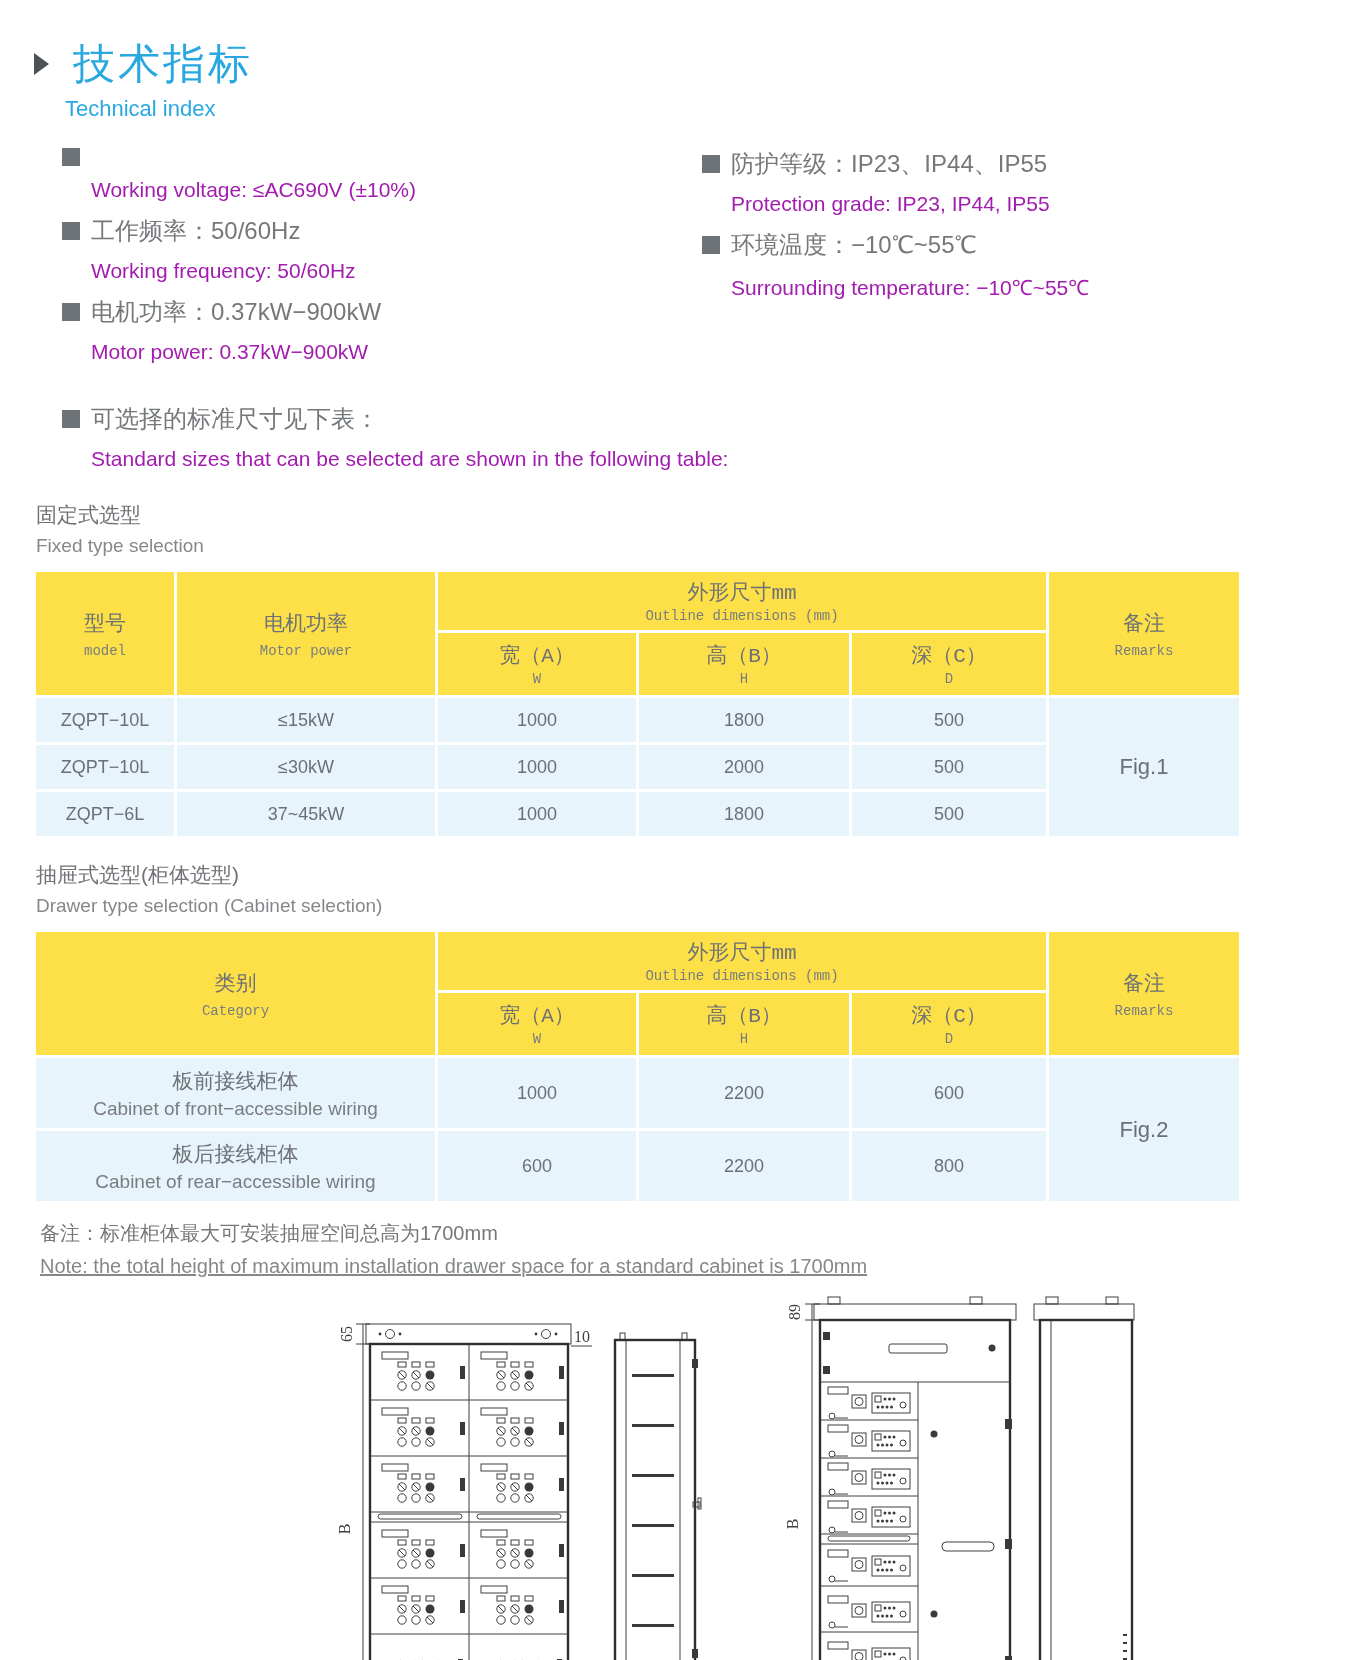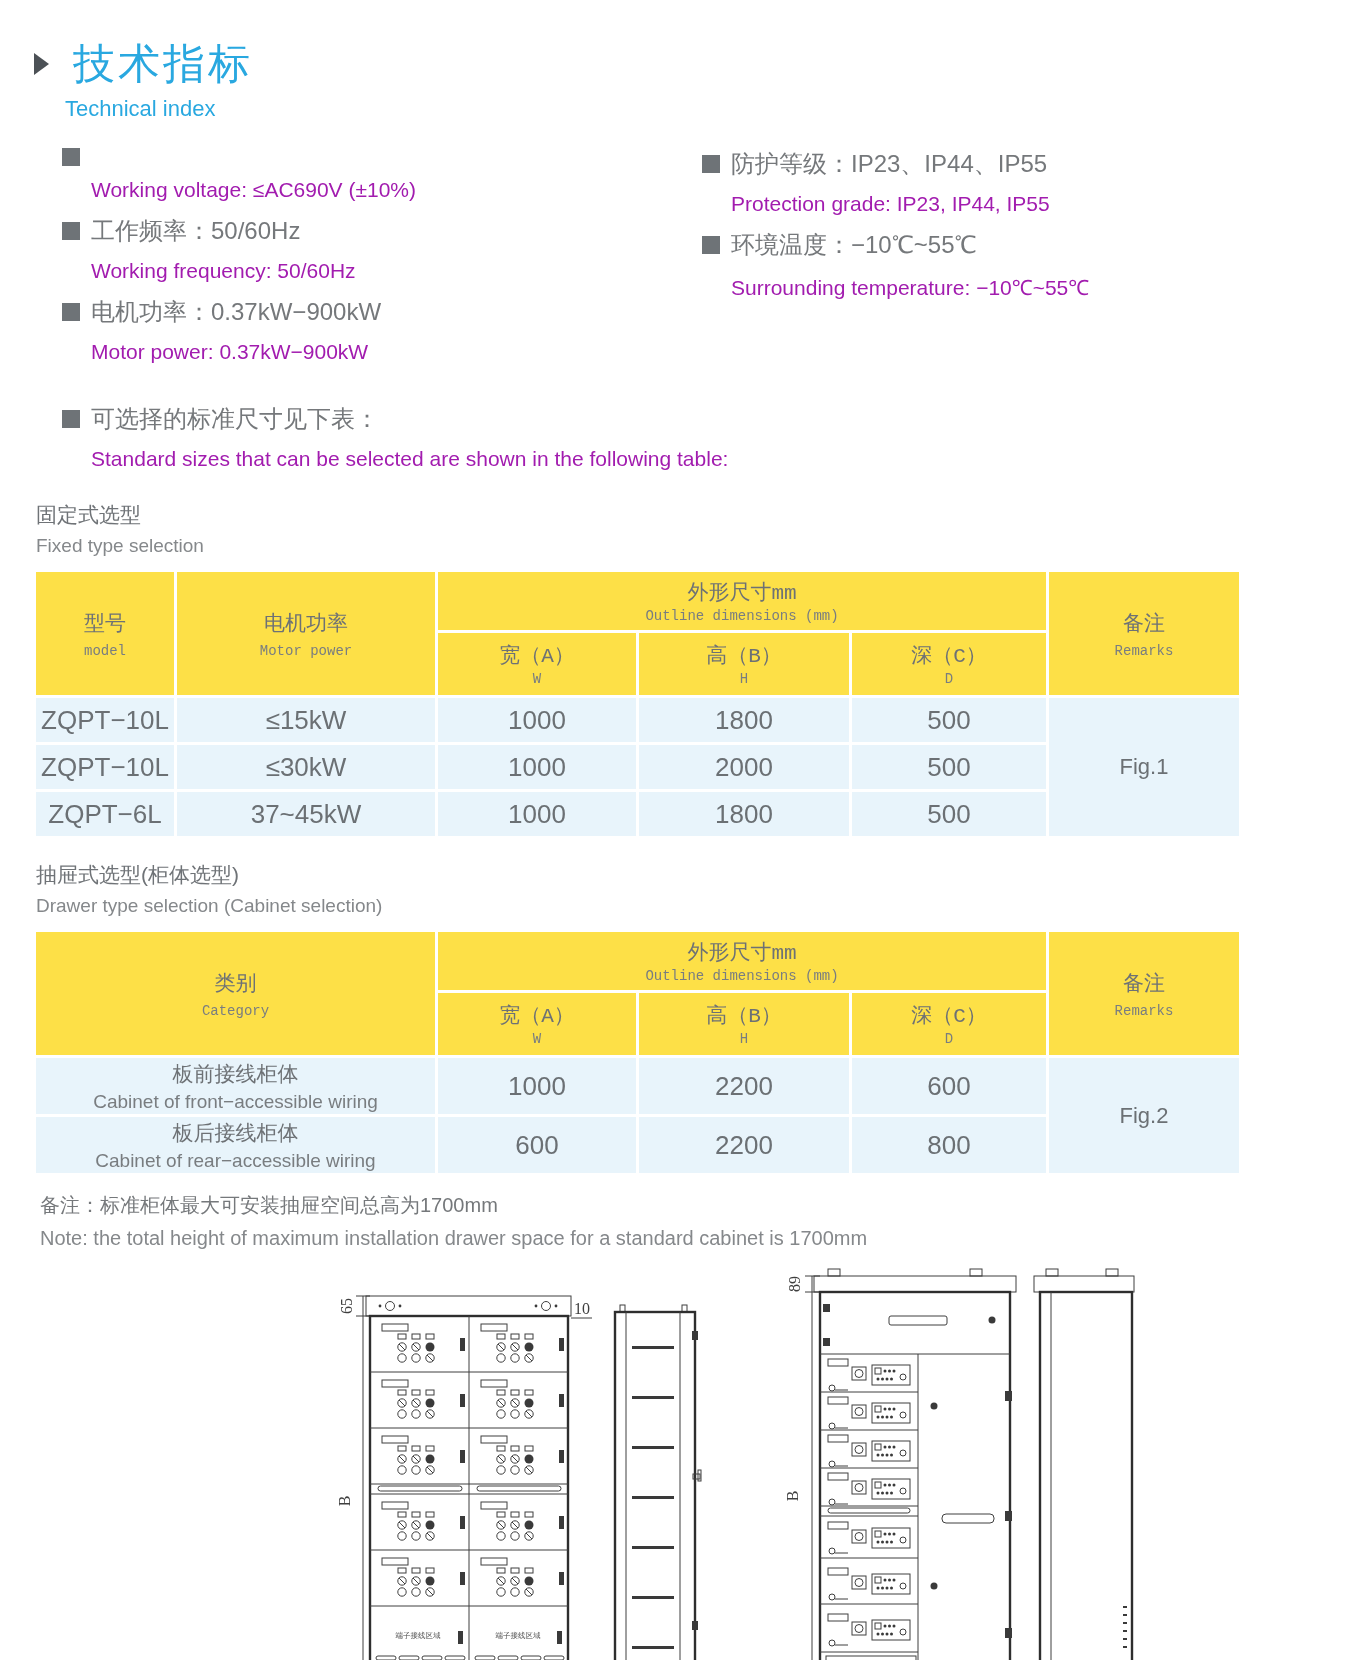--- a/index.html
+++ b/index.html
@@ -35,29 +35,29 @@
   table.spec-table { margin-left:33px; border-collapse:separate; border-spacing:3px; margin-top:12px; }
   table.spec-table th, table.spec-table td { text-align:center; vertical-align:middle; font-weight:normal; }
   table.spec-table th { background:#fde047;font-family:Liberation Mono, monospace; }
   table.spec-table td { background:#e8f4fb; }
   .th-cn { font-size:21px; color:#6d7175; }
   .th-en { font-size:14px; color:#797d80; margin-top:6px; }
   .th-en-tight { margin-top:2px; }
   tr.hrow1 { height:58px; }
   tr.hrow2 { height:62px; }
   table.t1 tbody tr { height:44px; }
-  table.t2 tbody tr { height:56px; }
-  td.cell { font-size:26px; color:#6b7074; }
+  table.t2 tbody tr { height:70px; }
+  td.cell { font-size:18px; color:#6b7074; }
   td.cat .th-cn { font-size:21px; }
   td.cat .th-en { font-size:19px; margin-top:3px; }
   td.remark { font-size:22px; color:#6b7074; }
   
   .note { margin:16px 0 0 40px; }
   .note-cn { font-size:20px; color:#75787b; }
-  .note-en { font-size:20px; color:#85888b; margin-top:8px; }
+  .note-en { font-size:20px; color:#85888b; margin-top:8px;text-decoration:underline; }
   
   .figures { display:flex; align-items:flex-end; gap:64px; margin:6px 0 0 330px; }
   .figure { text-align:center; }
   svg .ln { stroke:#3f3f3f; stroke-width:1; fill:none; }
   svg .thk { stroke:#2e2e2e; stroke-width:2.4; fill:none; }
   svg .fl { fill:#3a3a3a; stroke:none; }
   svg text.dim { font-family:"Liberation Serif", serif; font-size:16px; fill:#3f3f3f; }
   svg text.dims { font-family:"Liberation Serif", serif; font-size:10px; fill:#3f3f3f; }
   svg text.tiny { font-family:"Liberation Sans", sans-serif; font-size:7.5px; fill:#4a4a4a; }
 </style>

